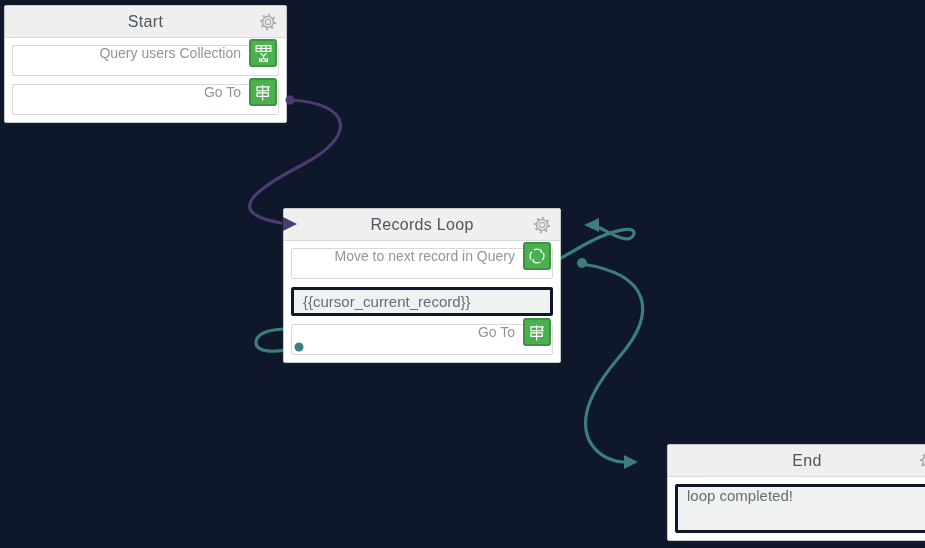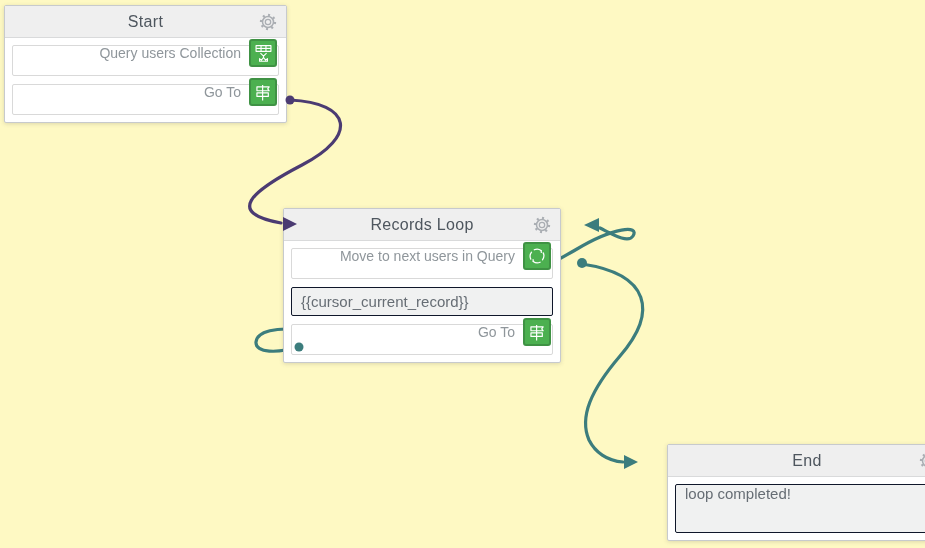--- a/index.html
+++ b/index.html
@@ -1,35 +1,35 @@
 <!DOCTYPE html>
 <html><head>
 <meta charset="utf-8">
 <style>
   html,body{margin:0;padding:0;background:#fff;}
-  .canvas{position:relative;width:925px;height:548px;background:#fef9c3;overflow:hidden;
+  .canvas{position:relative;width:925px;height:548px;background:#0f172a;overflow:hidden;
           font-family:"Liberation Sans",sans-serif;}
   svg.layer{position:absolute;left:0;top:0;width:925px;height:548px;}
   svg.layer.under{z-index:0;}
   svg.layer.over{z-index:2;pointer-events:none;}
   .card{position:absolute;z-index:1;background:#fff;border:1px solid #c7cacd;border-radius:2px;
         box-shadow:0 1px 4px rgba(70,70,70,.18);box-sizing:border-box;}
   .card-header{position:relative;height:31px;background:#efefef;border-bottom:1px solid #d9dadb;
         display:flex;align-items:center;justify-content:center;cursor:move;}
   .card-title{font-size:16px;color:#4e565e;letter-spacing:.3px;}
   .gear{position:absolute;right:9px;top:50%;transform:translateY(-50%);cursor:pointer;}
   .card-body{padding:7px;}
   .row-action{background:#fff;border:1px solid #d9d9d9;border-radius:2px;height:31px;
         display:flex;align-items:center;justify-content:flex-end;
         padding:0 1px 15px 10px;margin-bottom:8px;box-sizing:border-box;cursor:pointer;}
   .card-body > :last-child{margin-bottom:0;}
   .row-label{color:#8f969b;font-size:14px;margin-right:8px;white-space:nowrap;}
   .icon-box{width:28px;height:28px;background:#4cb050;border:2px solid #3f9244;border-radius:3px;
         box-sizing:border-box;display:flex;align-items:center;justify-content:center;flex:0 0 auto;}
-  .row-field{background:#f0f1f1;border:1px solid #0f172a;border-radius:2px;color:#666d74;
+  .row-field{background:#f0f1f1;border:3px solid #0f172a;border-radius:2px;color:#666d74;
         font-size:15px;display:flex;align-items:center;padding:0 9px;height:29px;
         margin-bottom:8px;box-sizing:border-box;cursor:text;}
   .field-tall{height:49px;align-items:flex-start;}
 </style>
 </head>
 <body>
 
 <div class="canvas">
 
   <svg class="layer under">
@@ -83,21 +83,21 @@
     <div class="card-header">
       <span class="card-title">Records Loop</span>
       <svg class="gear" width="18" height="18" viewBox="0 0 20 20">
         <circle cx="10" cy="10" r="3" fill="none" stroke="#aaaeb3" stroke-width="1.4"></circle>
         <circle cx="10" cy="10" r="6.1" fill="none" stroke="#aaaeb3" stroke-width="1.7"></circle>
         <circle cx="10" cy="10" r="7.8" fill="none" stroke="#aaaeb3" stroke-width="2.5" stroke-dasharray="2.2 3.9"></circle>
       </svg>
     </div>
     <div class="card-body">
       <div class="row-action">
-        <span class="row-label">Move to next users in Query</span>
+        <span class="row-label">Move to next record in Query</span>
         <span class="icon-box">
           <svg width="22" height="22" viewBox="0 0 24 24">
             <g fill="none" stroke="#ffffff" stroke-width="1.35" stroke-linecap="round">
               <path d="M9 5.2 A7.3 7.3 0 0 1 16.5 6"></path>
               <path d="M18.8 8.6 A7.3 7.3 0 0 1 18 16.1"></path>
               <path d="M15.4 18.8 A7.3 7.3 0 0 1 7.9 18"></path>
               <path d="M5.2 15.4 A7.3 7.3 0 0 1 6 7.9"></path>
               <path d="M16.5 6 l0.2 2 M7.9 18 l-0.2 -2"></path>
             </g>
           </svg>

